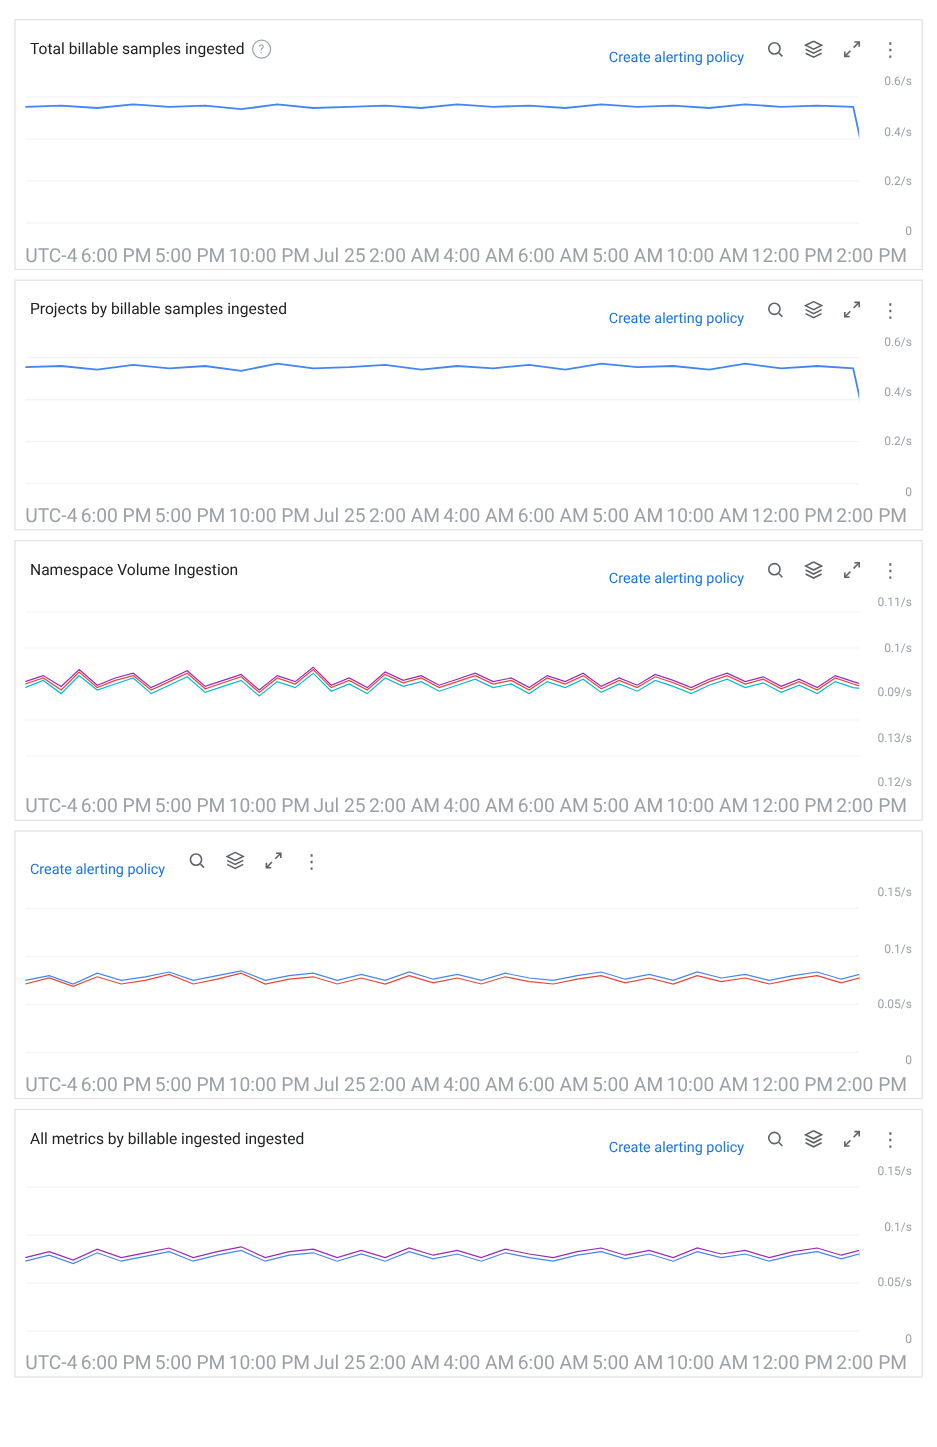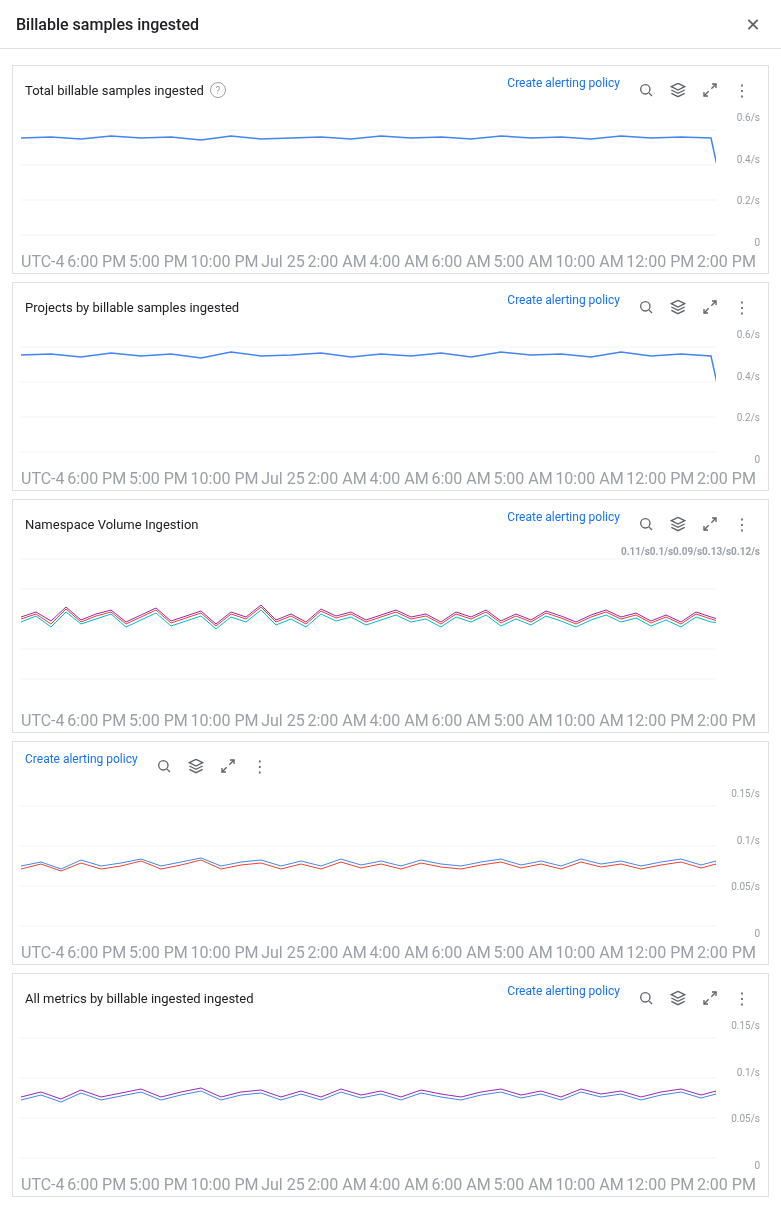--- a/index.html
+++ b/index.html
@@ -74,21 +74,21 @@
       border: 1px solid #9aa0a6;
       color: #9aa0a6;
       font-size: 10px;
       display: flex;
       align-items: center;
       justify-content: center;
       cursor: pointer;
     }
     .chart-actions {
       display: flex;
-      align-items: flex-start;
+      align-items: flex-end;
       gap: 4px;
     }
     .create-alerting-link {
       color: #1a73e8;
       font-size: 12px;
       cursor: pointer;
       text-decoration: none;
       margin-right: 8px;
     }
     .chart-icon-btn {
@@ -107,24 +107,20 @@
       font-size: 16px;
       color: #9aa0a6;
       padding: 2px 12px 2px 8px;
       justify-content: space-between;
     }
   </style>
 </head>
 <body>
 
 <div class="dialog">
-  <div class="dialog-header">
-    <span class="dialog-title">Billable samples ingested</span>
-    <div class="close-btn">✕</div>
-  </div>
 
   <div class="charts-container">
 
     <div class="chart-panel">
       <div class="chart-header">
         <div class="chart-title-area">
           <span class="chart-title">Total billable samples ingested</span>
           <div class="help-icon">?</div>
         </div>
         <div class="chart-actions">
@@ -295,21 +291,21 @@
           <polyline fill="none" stroke="#00bcd4" stroke-width="1" points="0,78 15,72 30,83 45,68 60,80 75,75 90,70 105,83 120,76 135,69 150,82 165,77 180,72 195,85 210,73 225,78 240,66 255,81 270,75 285,83 300,70 315,77 330,73 345,81 360,76 375,71 390,78 405,75 420,83 435,73 450,78 465,71 480,82 495,75 510,81 525,72 540,77 555,83 570,76 585,71 600,78 615,74 630,82 645,76 660,83 675,73 690,78 700,79 710,85"></polyline>
           <polyline fill="none" stroke="#9c27b0" stroke-width="1" points="0,73 15,68 30,77 45,63 60,76 75,70 90,66 105,78 120,71 135,64 150,77 165,72 180,67 195,80 210,68 225,73 240,61 255,76 270,70 285,78 300,65 315,72 330,68 345,76 360,71 375,66 390,73 405,70 420,78 435,68 450,73 465,66 480,77 495,70 510,76 525,67 540,72 555,78 570,71 585,66 600,73 615,69 630,77 645,71 660,78 675,68 690,73 700,76 710,80"></polyline>
 
           <circle cx="710" cy="82" r="4" fill="#ea4335"></circle>
           <circle cx="710" cy="68" r="4" fill="#00bcd4" stroke="white" stroke-width="1"></circle>
           <circle cx="710" cy="96" r="4" fill="#4caf50"></circle>
 
           <line x1="710" y1="82" x2="710" y2="140" stroke="#ea4335" stroke-width="1.5" stroke-dasharray="2,2"></line>
           <line x1="710" y1="68" x2="710" y2="140" stroke="#00bcd4" stroke-width="1.5" stroke-dasharray="2,2"></line>
         </svg>
-        <div style="position:absolute; right:0; top:0; height:165px; display:flex; flex-direction:row; justify-content:space-between; font-size:10px; color:#9aa0a6; text-align:right; padding:2px 0;font-weight:bold;">
+        <div style="position:absolute; right:0; top:0; height:165px; display:flex; flex-direction:column; justify-content:space-between; font-size:10px; color:#9aa0a6; text-align:right; padding:2px 0;">
           <span>0.11/s</span>
           <span>0.1/s</span>
           <span>0.09/s</span>
           <span>0.13/s</span>
           <span>0.12/s</span>
         </div>
       </div>
       <div class="axis-row">
         <span>UTC-4</span>
         <span>6:00 PM</span>

